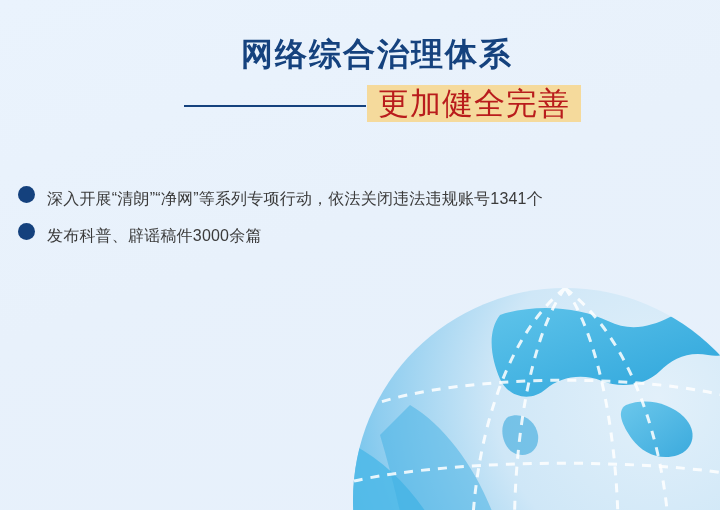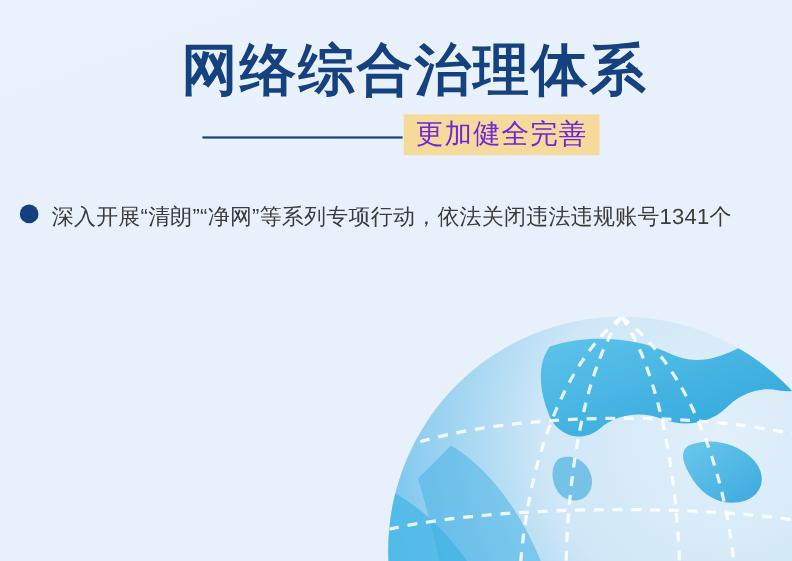--- a/index.html
+++ b/index.html
@@ -37,21 +37,21 @@
     position: absolute;
     left: 0; top: 0;
     width: 720px;
   }
   .title-row {
     text-align: center;
     padding-top: 38px;
   }
   .poster-title {
     display: inline-block;
-    font-size: 51px;
+    font-size: 32px;
     font-weight: bold;
     letter-spacing: 2px;
     color: #15427e;
     line-height: 1;
     white-space: nowrap;
     margin-left: 34px;
   }
   .subtitle-row {
     position: relative;
     height: 44px;
@@ -66,38 +66,38 @@
     background: #15427e;
   }
   .subtitle-badge {
     position: absolute;
     left: 367px;
     top: 0px;
     height: 37px;
     line-height: 37px;
     padding: 0 11px;
     background: #f5da9c;
-    color: #6d28d9;
-    font-size: 25px;
+    color: #b91c1c;
+    font-size: 31px;
     letter-spacing: 1px;
     white-space: nowrap;
     box-sizing: border-box;
   }
 
   
   .bullet-list {
     position: absolute;
     left: 18px;
     top: 180px;
     width: 690px;
   }
   .bullet-item {
     position: relative;
     color: #3b3b3b;
-    font-size: 20px;
+    font-size: 16px;
     line-height: 37px;
     letter-spacing: 0.2px;
     margin: 0;
     padding: 0;
     text-indent: 0;
   }
   .bullet-dot {
     display: inline-block;
     width: 17px;
     height: 17px;
@@ -172,15 +172,18 @@
     <div class="subtitle-row">
       <div class="rule"></div>
       <div class="subtitle-badge">更加健全完善</div>
     </div>
   </div>
 
   <div class="bullet-list">
     <p class="bullet-item">
       <span class="bullet-dot"></span><span class="bullet-text">深入开展“清朗”“净网”等系列专项行动，依法关闭违法违规账号1341个</span>
     </p>
+    <p class="bullet-item">
+      <span class="bullet-dot"></span><span class="bullet-text">发布科普、辟谣稿件3000余篇</span>
+    </p>
   </div>
 
 </div>
 
 </body></html>

